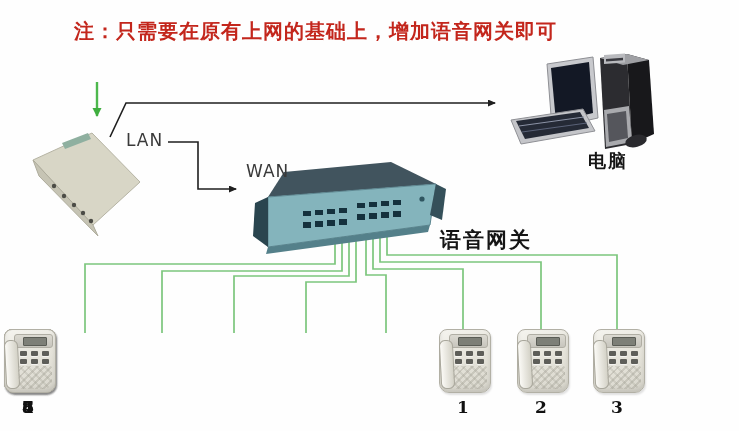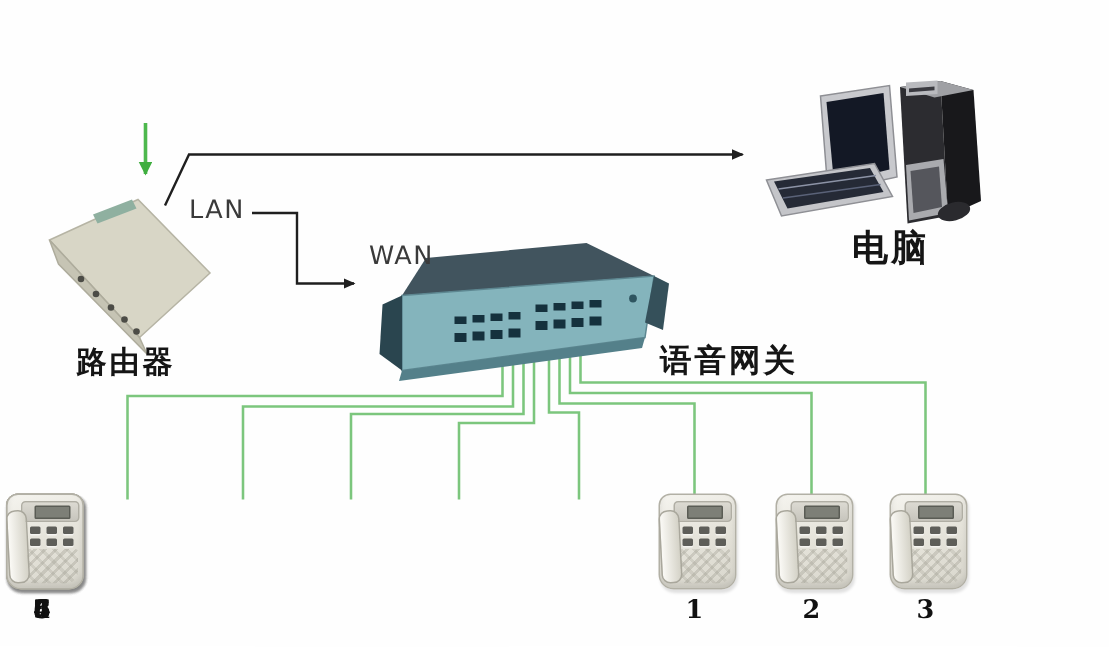--- a/index.html
+++ b/index.html
@@ -9,21 +9,21 @@
          letter-spacing:1px;color:#c3261c;white-space:nowrap;z-index:3;}
   .wires{position:absolute;left:0;top:0;z-index:1;}
   .dev{position:absolute;z-index:2;}
   .lbl{position:absolute;z-index:3;color:#2b2b2b;white-space:nowrap;}
   .port-lbl{font-size:17px;color:#3a3a3a;letter-spacing:1px;}
   .dev-lbl{font-size:20px;font-weight:bold;color:#151515;letter-spacing:2px;}
   .lbl-lan{left:126px;top:130px;}
   .lbl-wan{left:246px;top:161px;}
   .lbl-router{left:46px;top:228px;width:76px;text-align:center;}
   .lbl-gateway{left:440px;top:202px;font-size:21px;margin-top:24px;}
-  .lbl-computer{left:568px;top:149px;width:60px;text-align:left;font-size:24px;}
+  .lbl-computer{left:568px;top:149px;width:60px;text-align:right;font-size:18px;}
   .router-svg{left:26px;top:124px;}
   .gateway-svg{left:250px;top:158px;}
   .computer-svg{left:505px;top:52px;}
   
   .phone{position:absolute;top:327px;width:56px;height:95px;z-index:2;}
   .phone:nth-of-type(1){left:57px;}  .phone:nth-of-type(2){left:134px;}
   .phone:nth-of-type(3){left:206px;} .phone:nth-of-type(4){left:278px;}
   .phone:nth-of-type(5){left:358px;} .phone:nth-of-type(6){left:435px;}
   .phone:nth-of-type(7){left:513px;} .phone:nth-of-type(8){left:589px;}
   .ph-body{position:absolute;left:4px;top:2px;width:50px;height:62px;
@@ -45,20 +45,21 @@
               transform:rotate(-3deg);}
   .ph-num{position:absolute;top:70px;width:100%;text-align:center;
           font-family:"DejaVu Serif","Liberation Serif",serif;font-weight:bold;
           font-size:17px;color:#111;}
 </style>
 </head>
 <body>
 
 <div class="stage">
 
+  <div class="title">注：只需要在原有上网的基础上，增加语音网关即可</div>
 
   <svg class="wires" width="739" height="431" viewBox="0 0 739 431">
     <defs>
       <marker id="mA" markerWidth="10" markerHeight="9" refX="7" refY="3.5" orient="auto" markerUnits="userSpaceOnUse">
         <path d="M0,0L8,3.5L0,7Z" fill="#1f1f1f"></path>
       </marker>
       <marker id="mG" markerWidth="12" markerHeight="11" refX="8" refY="4.5" orient="auto" markerUnits="userSpaceOnUse">
         <path d="M0,0L9,4.5L0,9Z" fill="#3fae3f"></path>
       </marker>
     </defs>
@@ -136,21 +137,20 @@
     <polygon points="6,68 78,57 90,79 16,92" fill="#c4c5c9" stroke="#8f9095" stroke-width="1"></polygon>
     <polygon points="11,69 75,60 84,76 20,87" fill="#252a36"></polygon>
     <line x1="14" y1="74" x2="79" y2="65" stroke="#8c93a6" stroke-width="1"></line>
     <line x1="17" y1="80" x2="82" y2="71" stroke="#5a6278" stroke-width="1"></line>
 
     <ellipse cx="131" cy="89" rx="11" ry="6" fill="#2a2a2e" transform="rotate(-14 131 89)"></ellipse>
   </svg>
 
   <div class="lbl port-lbl lbl-lan">LAN</div>
   <div class="lbl port-lbl lbl-wan">WAN</div>
-  <div class="lbl dev-lbl lbl-router">路由器</div>
   <div class="lbl dev-lbl lbl-gateway">语音网关</div>
   <div class="lbl dev-lbl lbl-computer">电脑</div>
 
   <div class="phone">
     <div class="ph-body">
         <div class="ph-grip"></div>
         <div class="ph-top">
           <div class="ph-lcd"></div>
         </div>
         <div class="ph-keys">

